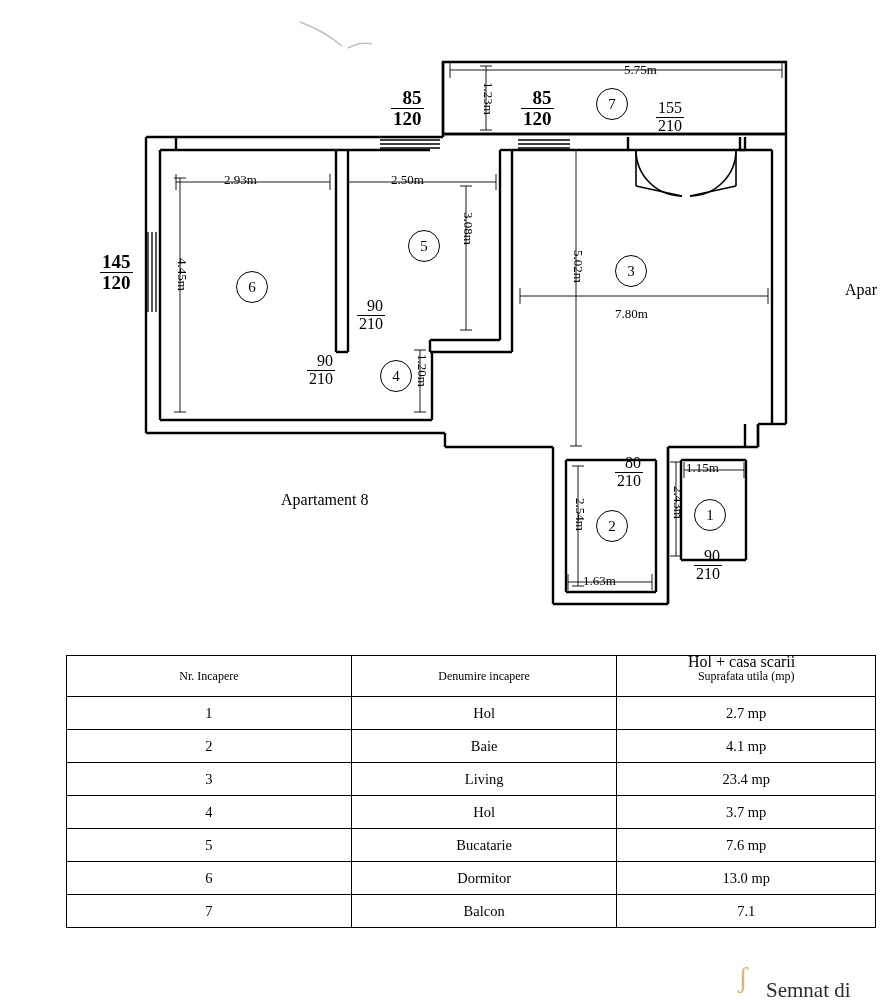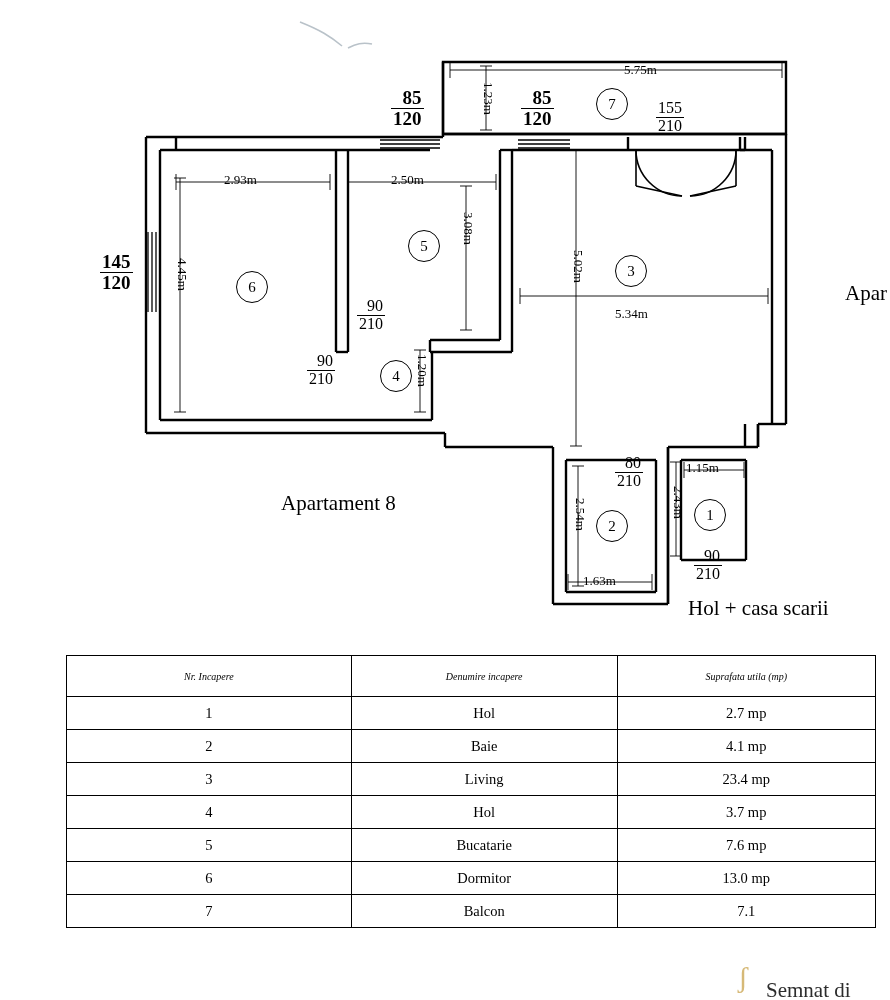--- a/index.html
+++ b/index.html
@@ -36,38 +36,38 @@
   .frac .top{display:block;padding:0 2px;}
   .frac .bot{display:block;border-top:1.4px solid #000;padding:0 2px;}
   .frac.m  {font-size:16px;}
   .frac.l  {font-size:19px;font-weight:bold;}
 
   
   .dim{position:absolute;font-size:13px;font-family:"Liberation Serif",serif;}
   .dim.v{transform-origin:0 0;}
 
   
-  .caption{position:absolute;font-size:21px;font-family:"Liberation Serif",serif;}
+  .caption{position:absolute;font-size:16px;font-family:"Liberation Serif",serif;}
 
   
   table.tbl{
     position:absolute;
     left:66px;top:655px;
     width:810px;
     border-collapse:collapse;
     font-family:"Liberation Serif",serif;
   }
   table.tbl td{
     border:1.4px solid #000;
     text-align:center;
     font-size:14.5px;
     padding:6px 2px;
     height:20px;
   }
-  table.tbl td.h{font-size:10px;padding:10px 2px;font-style:italic;}
+  table.tbl td.h{font-size:12px;padding:10px 2px;}
   .colA{width:285px;}
   .colB{width:265px;}
   .colC{width:258px;}
 
   
   .wm{position:absolute;font-family:"Liberation Serif",serif;}
 </style>
 </head>
 <body>
 
@@ -267,30 +267,30 @@
     <span class="bot">210</span>
   </div>
 
   <div class="dim" style="left:624px;top:62px;">5.75m</div>
   <div class="dim v" style="left:496px;top:82px;transform:rotate(90deg);">1.23m</div>
   <div class="dim" style="left:224px;top:172px;">2.93m</div>
   <div class="dim" style="left:391px;top:172px;">2.50m</div>
   <div class="dim v" style="left:190px;top:258px;transform:rotate(90deg);">4.45m</div>
   <div class="dim v" style="left:476px;top:212px;transform:rotate(90deg);">3.08m</div>
   <div class="dim v" style="left:586px;top:250px;transform:rotate(90deg);">5.02m</div>
-  <div class="dim" style="left:615px;top:306px;">5.34m</div>
+  <div class="dim" style="left:615px;top:306px;">7.80m</div>
   <div class="dim v" style="left:430px;top:354px;transform:rotate(90deg);">1.20m</div>
   <div class="dim v" style="left:588px;top:498px;transform:rotate(90deg);">2.54m</div>
   <div class="dim" style="left:583px;top:573px;">1.63m</div>
   <div class="dim v" style="left:686px;top:486px;transform:rotate(90deg);">2.43m</div>
   <div class="dim" style="left:686px;top:460px;">1.15m</div>
 
   <div class="caption" style="left:281px;top:491px;">Apartament 8</div>
   <div class="caption" style="left:845px;top:281px;">Apar</div>
-  <div class="caption" style="left:688px;top:596px;">Hol + casa scarii</div>
+  <div class="caption" style="left:688px;top:653px;">Hol + casa scarii</div>
   <div class="wm" style="left:766px;top:978px;font-size:21px;color:#2c2c2c;">Semnat di</div>
   <div class="wm" style="left:738px;top:960px;font-size:30px;color:#c9a24a;opacity:.75;">ʃ</div>
   <div class="wm" style="left:520px;top:988px;font-size:26px;color:#c9a24a;opacity:.7;">​</div>
 
   <table class="tbl">
     <tbody>
         <tr>
       <td class="h colA">Nr. Incapere</td>
       <td class="h colB">Denumire incapere</td>
       <td class="h colC">Suprafata utila (mp)</td>

